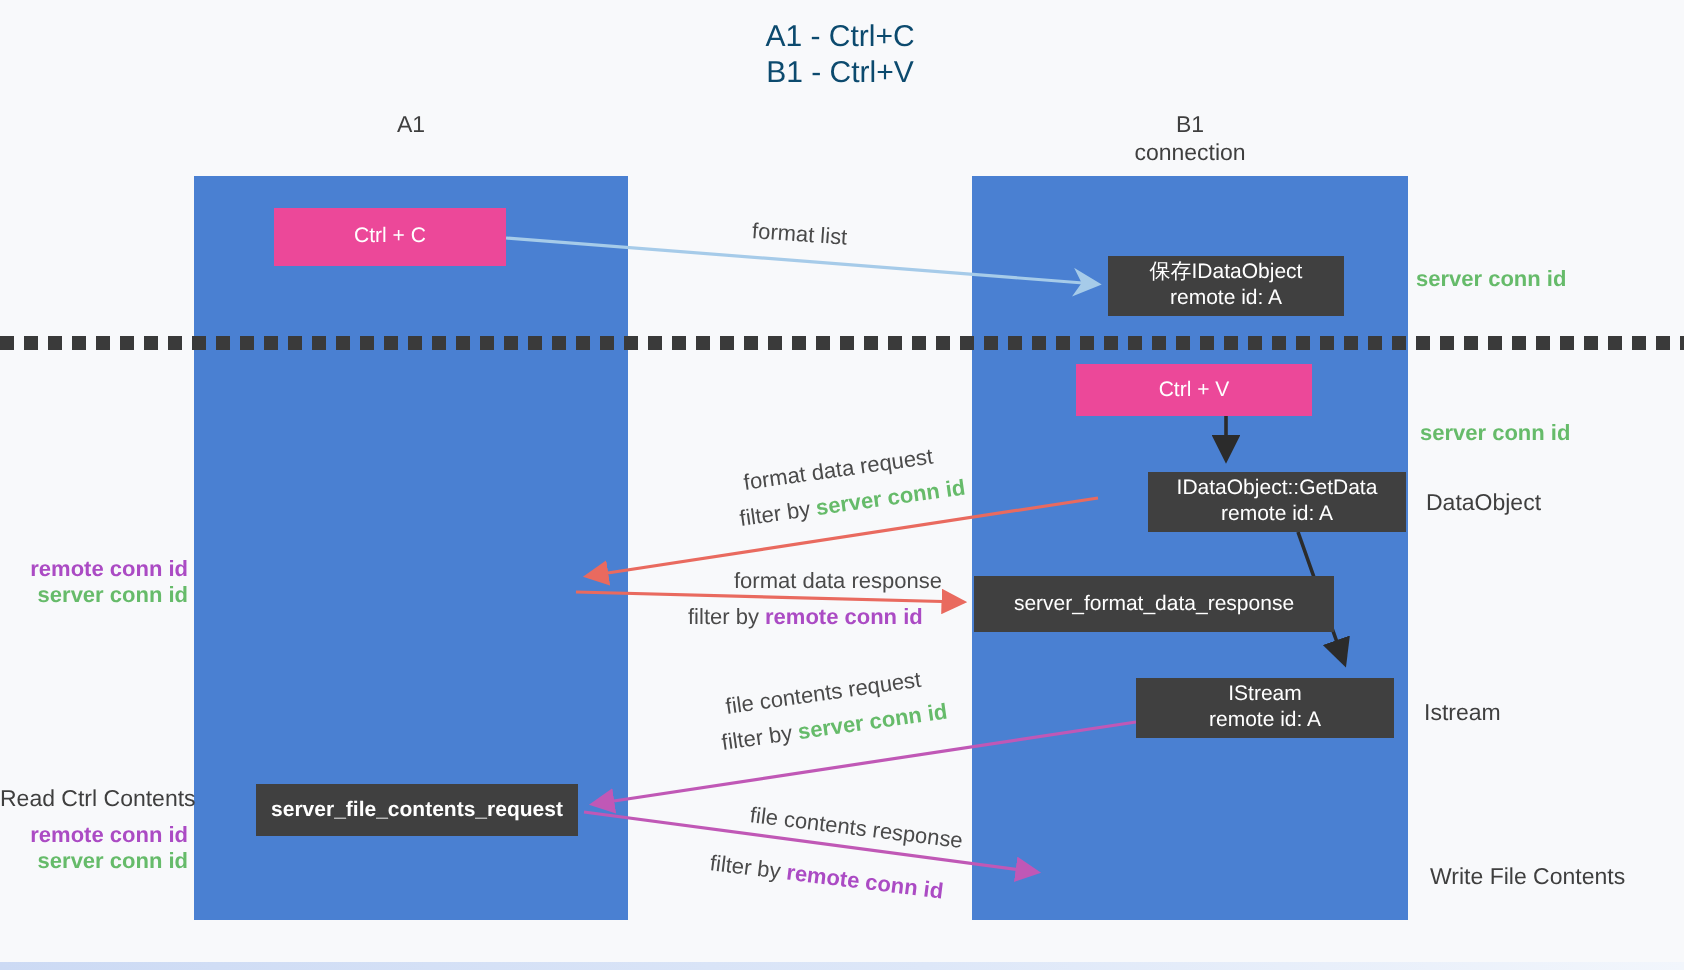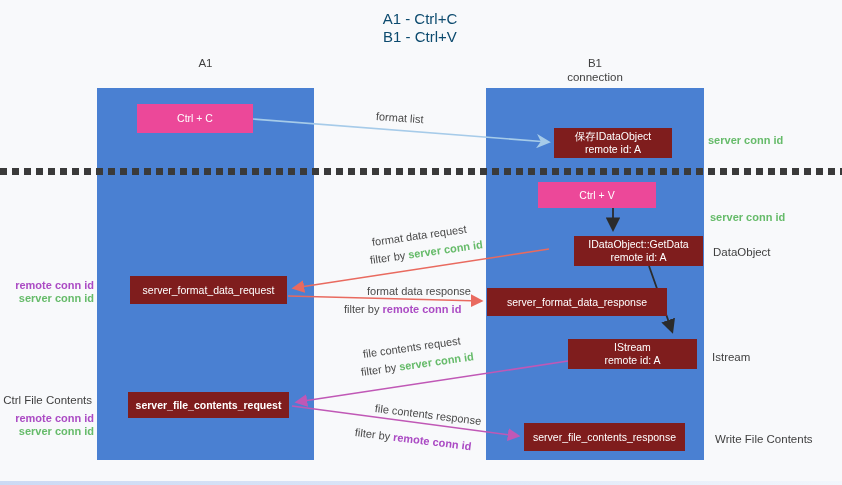--- a/index.html
+++ b/index.html
@@ -28,21 +28,21 @@
     position:absolute; left:0; top:168px; width:842px; height:7px;
     background:repeating-linear-gradient(90deg,#3a3a3a 0 7px,transparent 7px 12px);
   }
   .arrows { position:absolute; left:0; top:0; width:842px; height:485px; }
   .node {
     position:absolute; display:flex; flex-direction:column;
     align-items:center; justify-content:center;
     color:#ffffff; font-size:10.5px; line-height:13px; text-align:center;
     white-space:nowrap;
   }
-  .node.orange { background:#7f1d1d; }
+  .node.orange { background:#404040; }
   .node.green  { background:#ec4899; }
   .lbl {
     position:absolute; font-size:11px; color:#4a4a4a; white-space:nowrap;
     transform-origin:left center;
   }
   .lbl.dark { color:#3f3f3f; font-size:11.5px; }
   .lbl.green-bold  { color:#66bb6a; font-weight:bold; }
   .lbl.purple-bold { color:#ab4bc4; font-weight:bold; }
   .lbl .key-green  { color:#66bb6a; font-weight:bold; }
   .lbl .key-purple { color:#ab4bc4; font-weight:bold; }
@@ -113,40 +113,34 @@
 
   <div class="node green" style="left:538px; top:182px; width:118px; height:26px;">
     <div>Ctrl + V</div>
   </div>
 
   <div class="node orange" style="left:549px; top:236px; width:129px; height:30px;margin-left:25px;">
     <div>IDataObject::GetData</div>
     <div>remote id: A</div>
   </div>
 
-  <div class="node orange" style="left:130px; top:276px; width:157px; height:28px;">
-    <div>server_format_data_request</div>
-  </div>
 
   <div class="node orange" style="left:487px; top:288px; width:180px; height:28px;">
     <div>server_format_data_response</div>
   </div>
 
   <div class="node orange" style="left:568px; top:339px; width:129px; height:30px;">
     <div>IStream</div>
     <div>remote id: A</div>
   </div>
 
   <div class="node orange" style="left:128px; top:392px; width:161px; height:26px;font-weight:bold;">
     <div>server_file_contents_request</div>
   </div>
 
-  <div class="node orange" style="left:524px; top:423px; width:161px; height:28px;">
-    <div>server_file_contents_response</div>
-  </div>
 
   <div class="lbl rot-p4" style="left:376px; top:110px;">format list</div>
 
   <div class="lbl rot-m8" style="left:372px; top:236px;">format data request</div>
   <div class="lbl rot-m8" style="left:370px; top:254px;"><span>filter by </span><span class="key-green">server conn id</span></div>
 
   <div class="lbl" style="left:367px; top:285px;">format data response</div>
   <div class="lbl" style="left:344px; top:303px;"><span>filter by </span><span class="key-purple">remote conn id</span></div>
 
   <div class="lbl rot-m8" style="left:363px; top:348px;">file contents request</div>
@@ -156,18 +150,18 @@
   <div class="lbl rot-p7" style="left:355px; top:426px;"><span>filter by </span><span class="key-purple">remote conn id</span></div>
 
   <div class="lbl green-bold" style="left:708px; top:134px;">server conn id</div>
   <div class="lbl green-bold" style="left:710px; top:211px;">server conn id</div>
   <div class="lbl dark" style="left:713px; top:246px;">DataObject</div>
   <div class="lbl dark" style="left:712px; top:351px;">Istream</div>
   <div class="lbl dark" style="left:715px; top:433px;">Write File Contents</div>
 
   <div class="lbl purple-bold left-stack" style="left:0px; top:279px; width:94px;">remote conn id</div>
   <div class="lbl green-bold left-stack" style="left:0px; top:292px; width:94px;">server conn id</div>
-  <div class="lbl dark left-stack" style="left:0px; top:394px; width:92px;">Ctrl File Contents</div>
+  <div class="lbl dark left-stack" style="left:0px; top:394px; width:92px;">Read Ctrl Contents</div>
   <div class="lbl purple-bold left-stack" style="left:0px; top:412px; width:94px;">remote conn id</div>
   <div class="lbl green-bold left-stack" style="left:0px; top:425px; width:94px;">server conn id</div>
 
   <div class="bottom-strip"></div>
 </div>
 
 </body></html>

